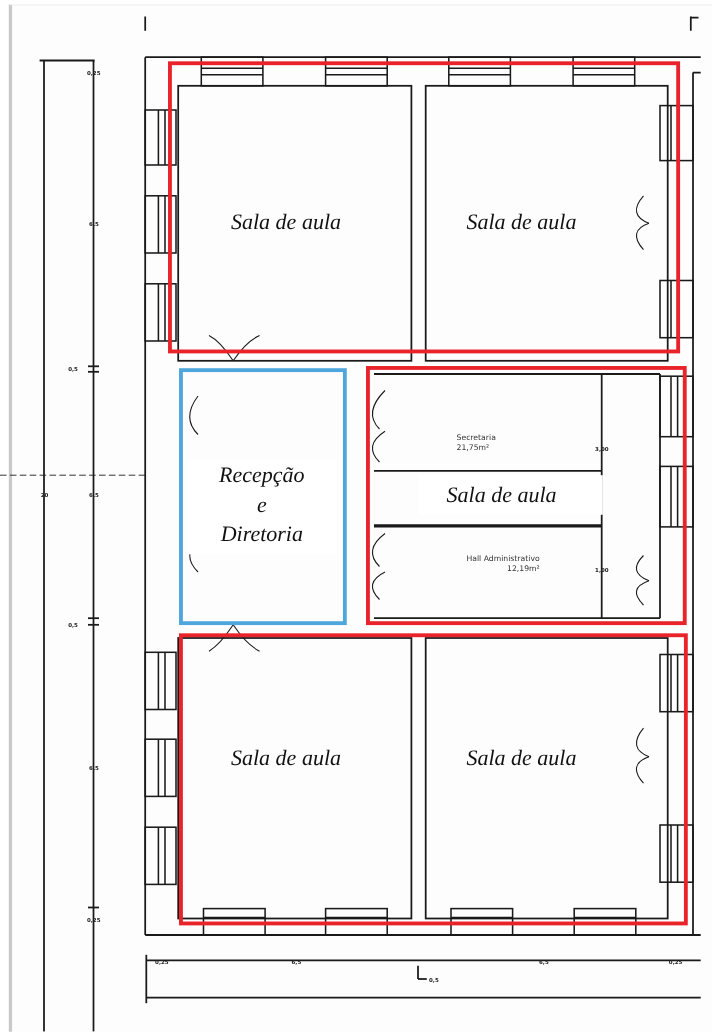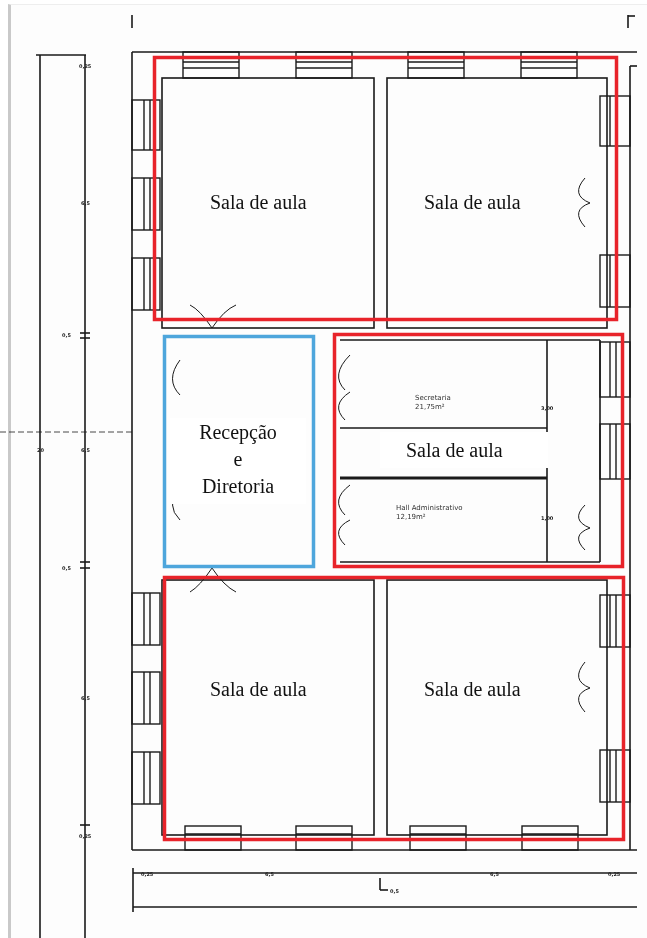--- a/index.html
+++ b/index.html
@@ -10,21 +10,21 @@
     }
     .sheet {
       position: absolute; left: 8px; top: 4px; width: 639px; height: 934px;
       background: #fdfdfd;
       border-left: 3px solid #c9c9c9;
       border-top: 1px solid #eeeeee;
     }
     svg.plan { position: absolute; left: 0; top: 0; }
     .room-label {
       position: absolute; color: #111; font-size: 20px; text-align: center;
-      line-height: 27px; white-space: nowrap;
+      line-height: 27px; white-space: nowrap; font-style: italic;
     }
     .dim { font-family: "DejaVu Sans", sans-serif; font-size: 5px; font-weight: bold; fill: #222; }
     .small-lbl { position: absolute; font-family: "DejaVu Sans", sans-serif; font-weight: normal; font-size: 7px; color: #333; line-height: 9px; }
   </style>
 </head>
 <body>
 
 <div class="sheet"></div>
 
 <svg class="plan" width="647" height="938" viewBox="0 0 647 938">
@@ -175,21 +175,21 @@
   <rect x="164.5" y="577.5" width="459" height="262" fill="none" stroke="#e8232a" stroke-width="3.5"></rect>
 
   <rect x="170" y="418" width="136" height="86" fill="#ffffff"></rect>
   <rect x="380" y="432" width="168" height="36" fill="#ffffff"></rect>
 </svg>
 
 <div class="small-lbl" style="left:415px; top:394px;">
   <div>Secretaria</div>
   <div>21,75m²</div>
 </div>
-<div class="small-lbl" style="left:396px; top:504px;">
+<div class="small-lbl" style="left:424px; top:504px;text-align:right;">
   <div>Hall Administrativo</div>
   <div>12,19m²</div>
 </div>
 
 <div class="room-label" style="left:210px; top:189px;">Sala de aula</div>
 <div class="room-label" style="left:424px; top:189px;">Sala de aula</div>
 <div class="room-label" style="left:170px; top:419px; width:136px;text-align:center;">
   <div>Recepção</div>
   <div>e</div>
   <div>Diretoria</div>

